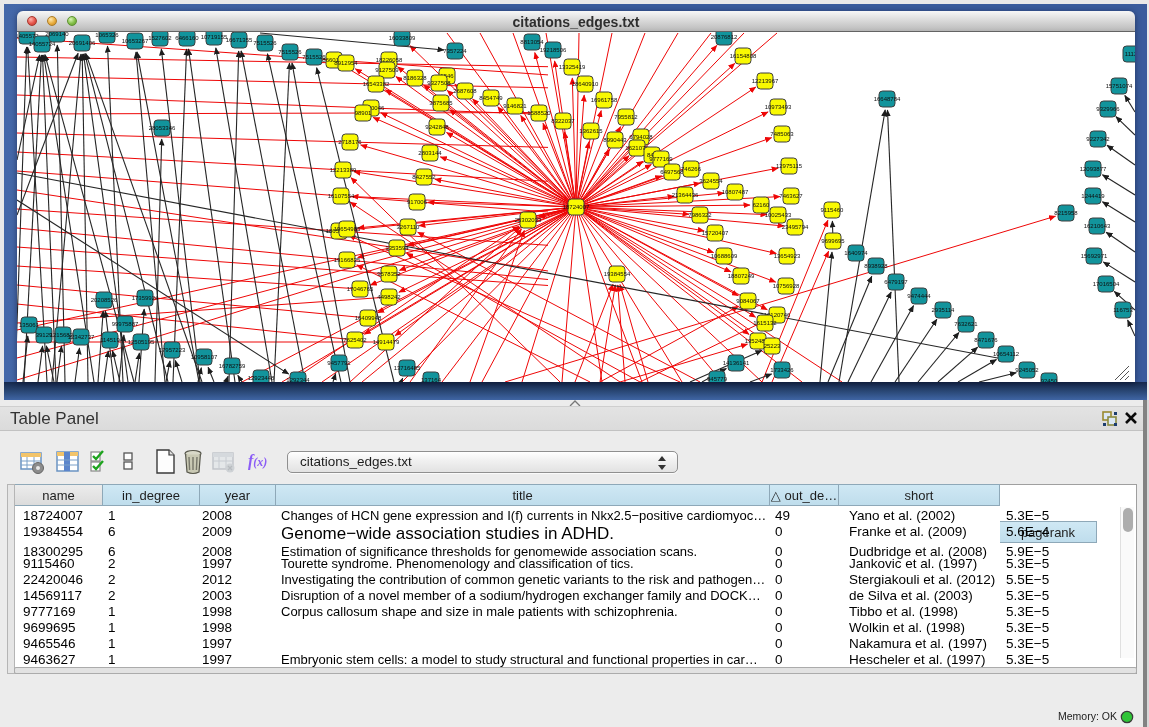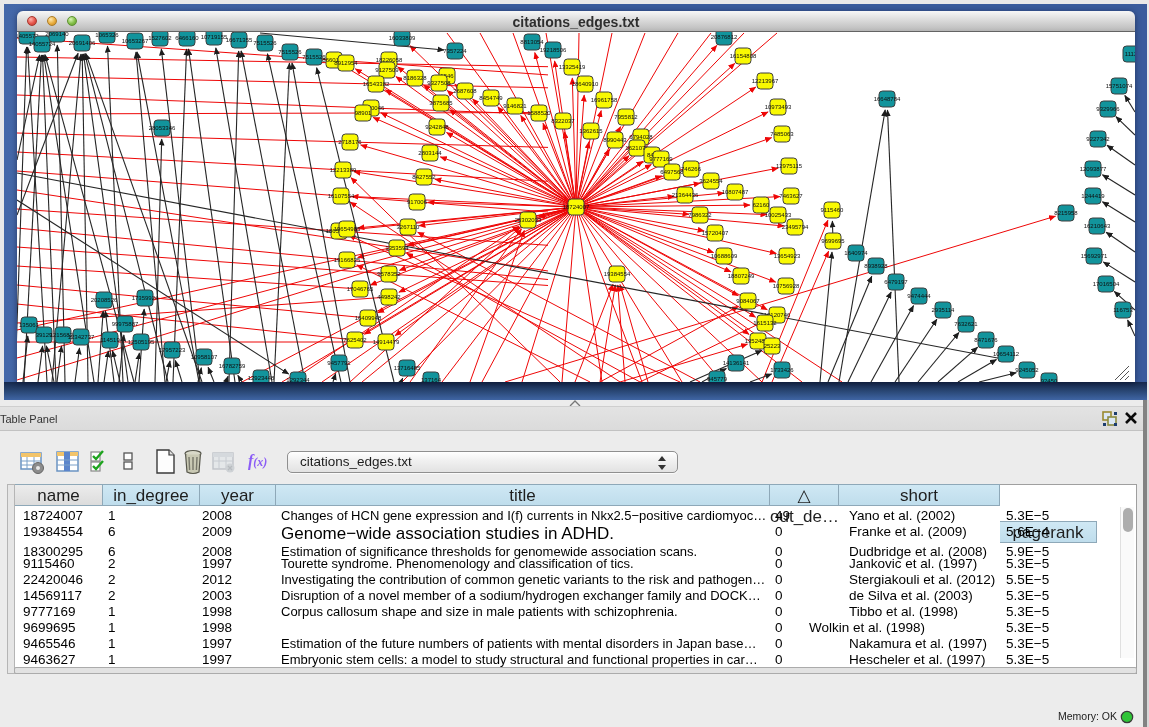--- a/index.html
+++ b/index.html
@@ -16,27 +16,27 @@
 #titlebar { position:absolute; left:0; top:0; width:1118px; height:21px; border-radius:6px 6px 0 0;
   background:linear-gradient(#f7f7f7,#d8d8d8 50%,#c3c3c3 85%,#b5b5b5);
   border-bottom:1px solid #646464; }
 #titlebar .t { position:absolute; width:100%; text-align:center; top:3px; font-size:14px; font-weight:bold; color:#2e2e2e; }
 .tl { position:absolute; top:5px; width:10px; height:10px; border-radius:50%; }
 #graph { position:absolute; left:0; top:21px; width:1118px; height:350px; background:#fff; overflow:hidden; }
 
 #tsec { position:absolute; left:0; top:400px; width:1149px; height:327px; background:#ececec; }
 #ptitle { position:absolute; left:0; top:6px; width:1149px; height:25px;
   background:linear-gradient(#e3e3e3,#dbdbdb); border-top:1px solid #cfcfcf; border-bottom:1px solid #c2c2c2;
-  font-size:11px; color:#333; line-height:24px; padding-left:0; }
+  font-size:17px; color:#333; line-height:24px; padding-left:10px; }
 #combo { position:absolute; left:287px; top:51px; width:391px; height:22px; border:1px solid #8f8f8f; border-radius:5px;
   background:linear-gradient(#ffffff,#f0f0f0 45%,#e2e2e2); font-size:13.5px; color:#1c1c1c; line-height:20px; padding-left:12px;
   box-shadow:0 1px 1px rgba(255,255,255,.8); }
 #tablebox { position:absolute; left:14px; top:84px; width:1123px; height:190px; background:#fff; border:1px solid #9f9f9f; }
 .th { position:absolute; top:84px; height:22px; background:linear-gradient(#cfe8f4,#bfddec); border:1px solid #8ea8b8; border-left:none;
-  font-size:17px; color:#1e1e1e; text-align:center; line-height:21px; }
+  font-size:13px; color:#1e1e1e; text-align:center; line-height:21px; }
 .tr { position:absolute; left:0px; width:1137px; height:16px; font-size:13.5px; color:#000; }
 .tr span { position:absolute; white-space:nowrap; top:0; height:16px; }
 #tabbar { position:absolute; left:427px; top:275px; width:296px; height:19px; border:1px solid #979797; border-radius:4px;
   background:#fdfdfd; font-size:13.5px; line-height:18px; }
 .seg { position:absolute; top:0; height:17px; text-align:center; color:#111; }
 
 #vsb { position:absolute; left:1120px; top:107px; width:14px; height:151px; background:#fafafa; border-left:1px solid #e0e0e0; }
 #vsbthumb { position:absolute; left:2px; top:1px; width:10px; height:24px; background:#adadad; border-radius:5px; }
 #redge { position:absolute; right:0px; top:0px; width:6px; height:327px; background:#828282; border-right:2px solid #d8d8d8; }
 .icon { position:absolute; top:49px; }
@@ -697,28 +697,27 @@
         <span style="left:281px;width:487px;overflow:hidden;font-size:13px;">Corpus callosum shape and size in male patients with schizophrenia.</span>
         <span style="left:775px">0</span>
         <span style="left:849px">Tibbo et al. (1998)</span>
         <span style="left:1006px">5.3E−5</span>
       </div>
 <div class="tr" style="top:220px">
 <span style="left:23px">9699695</span>
         <span style="left:108px">1</span>
         <span style="left:202px">1998</span>
         <span style="left:775px">0</span>
-        <span style="left:809px">Wolkin et al. (1998)</span>
+        <span style="left:849px">Wolkin et al. (1998)</span>
         <span style="left:1006px">5.3E−5</span>
       </div>
 <div class="tr" style="top:236px">
 <span style="left:23px">9465546</span>
         <span style="left:108px">1</span>
         <span style="left:202px">1997</span>
-        <span style="left:281px;width:487px;overflow:hidden;font-size:13px;">Estimation of the future numbers of patients with mental disorders in Japan base…</span>
         <span style="left:775px">0</span>
         <span style="left:849px">Nakamura et al. (1997)</span>
         <span style="left:1006px">5.3E−5</span>
       </div>
 <div class="tr" style="top:252px">
 <span style="left:23px">9463627</span>
         <span style="left:108px">1</span>
         <span style="left:202px">1997</span>
         <span style="left:281px;width:487px;overflow:hidden;font-size:13px;">Embryonic stem cells: a model to study structural and functional properties in car…</span>
         <span style="left:775px">0</span>

